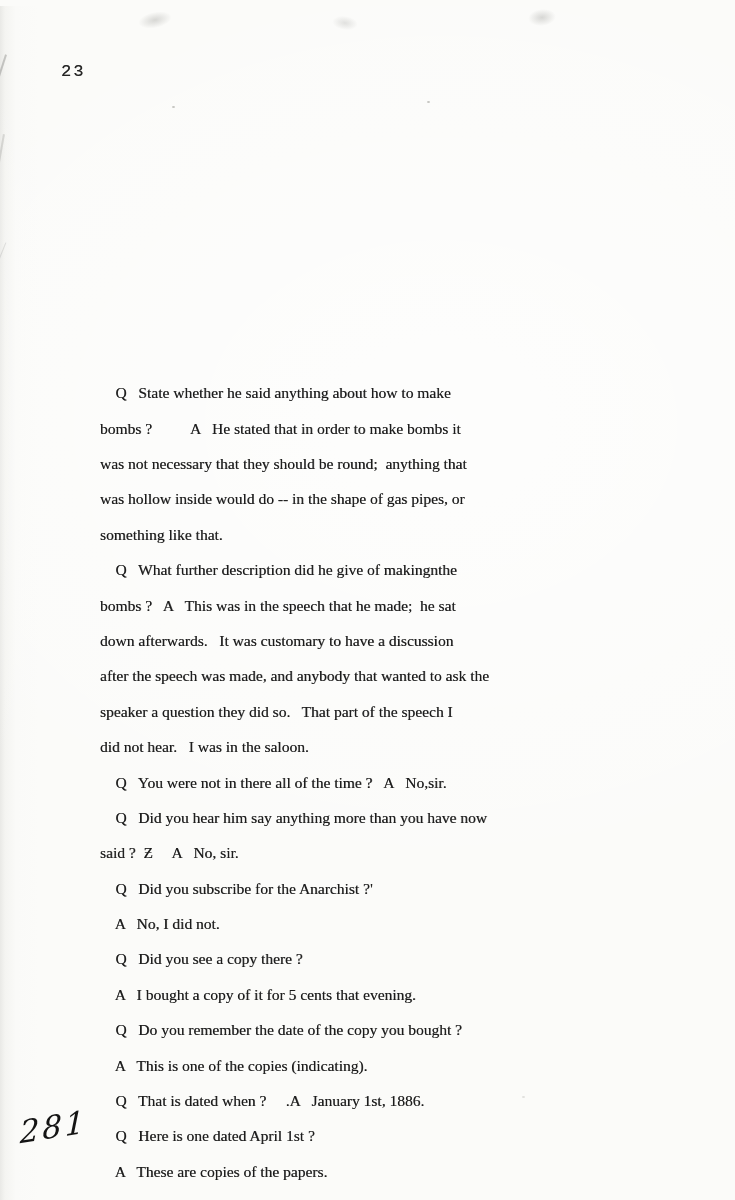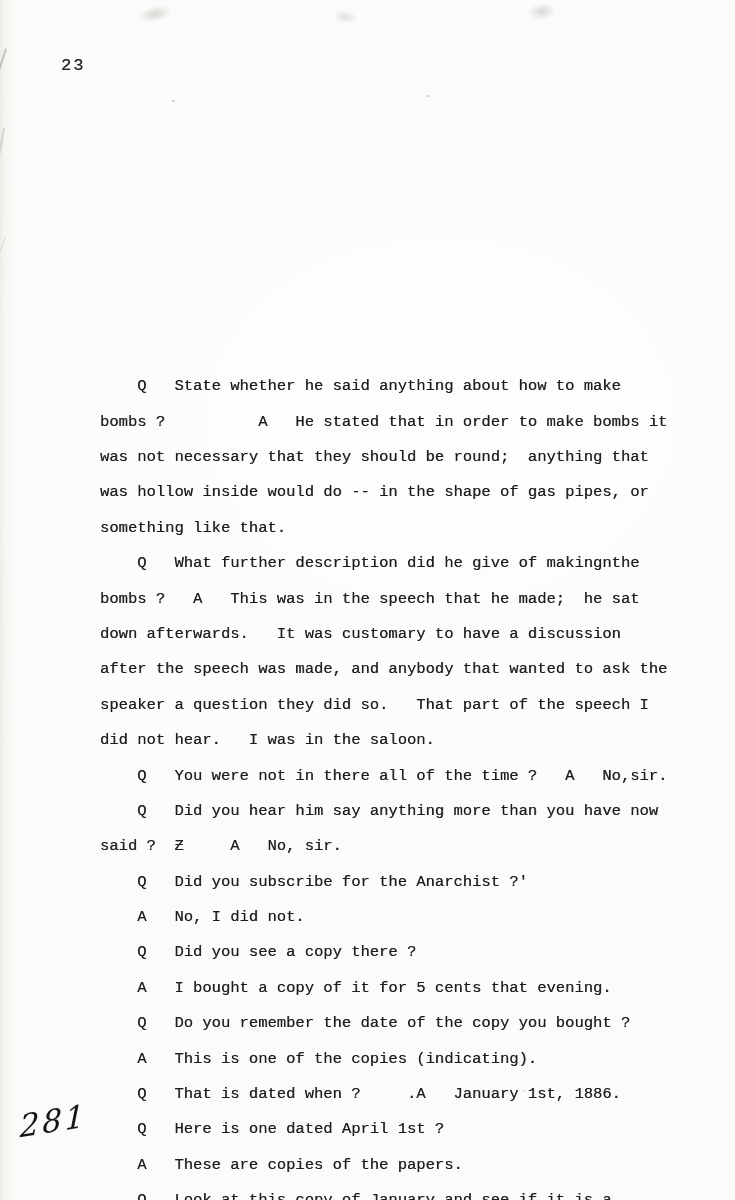--- a/index.html
+++ b/index.html
@@ -14,20 +14,21 @@
     background: #fbfbf9;
     font-family: "Liberation Mono", "DejaVu Sans Mono", monospace;
   }
   .page {
     position: absolute;
     inset: 0;
     
     background:
       radial-gradient(ellipse 900px 700px at 60% 35%, rgba(255,255,255,0.6), rgba(0,0,0,0) 70%),
       linear-gradient(90deg, #e9e9e6 0px, #f4f4f1 5px, #fafaf8 16px, #fbfbf9 40px, #fbfbf9 100%);
+    margin-top: 6px;
   }
   .typed-page-number {
     position: absolute;
     left: 61px;
     top: 56px;
     font-size: 17px;
     letter-spacing: 2px;
     color: #242424;
     text-shadow: 0.3px 0.3px 0.5px rgba(30,30,30,0.65);
   }
@@ -36,20 +37,21 @@
     left: 100px;
     top: 263px;
     color: #1c1c1c;
     font-size: 15.5px;
     line-height: 35.4px;
     white-space: pre;
     text-shadow: 0.35px 0.35px 0.5px rgba(25,25,25,0.6);
   }
   .line {
     height: 35.4px;
+    font-family: Liberation Serif, serif;
   }
   .handwritten-number {
     position: absolute;
     left: 20px;
     top: 1108px;
     font-family: "DejaVu Serif", serif;
     font-style: italic;
     font-size: 31px;
     letter-spacing: 3px;
     color: #141414;

